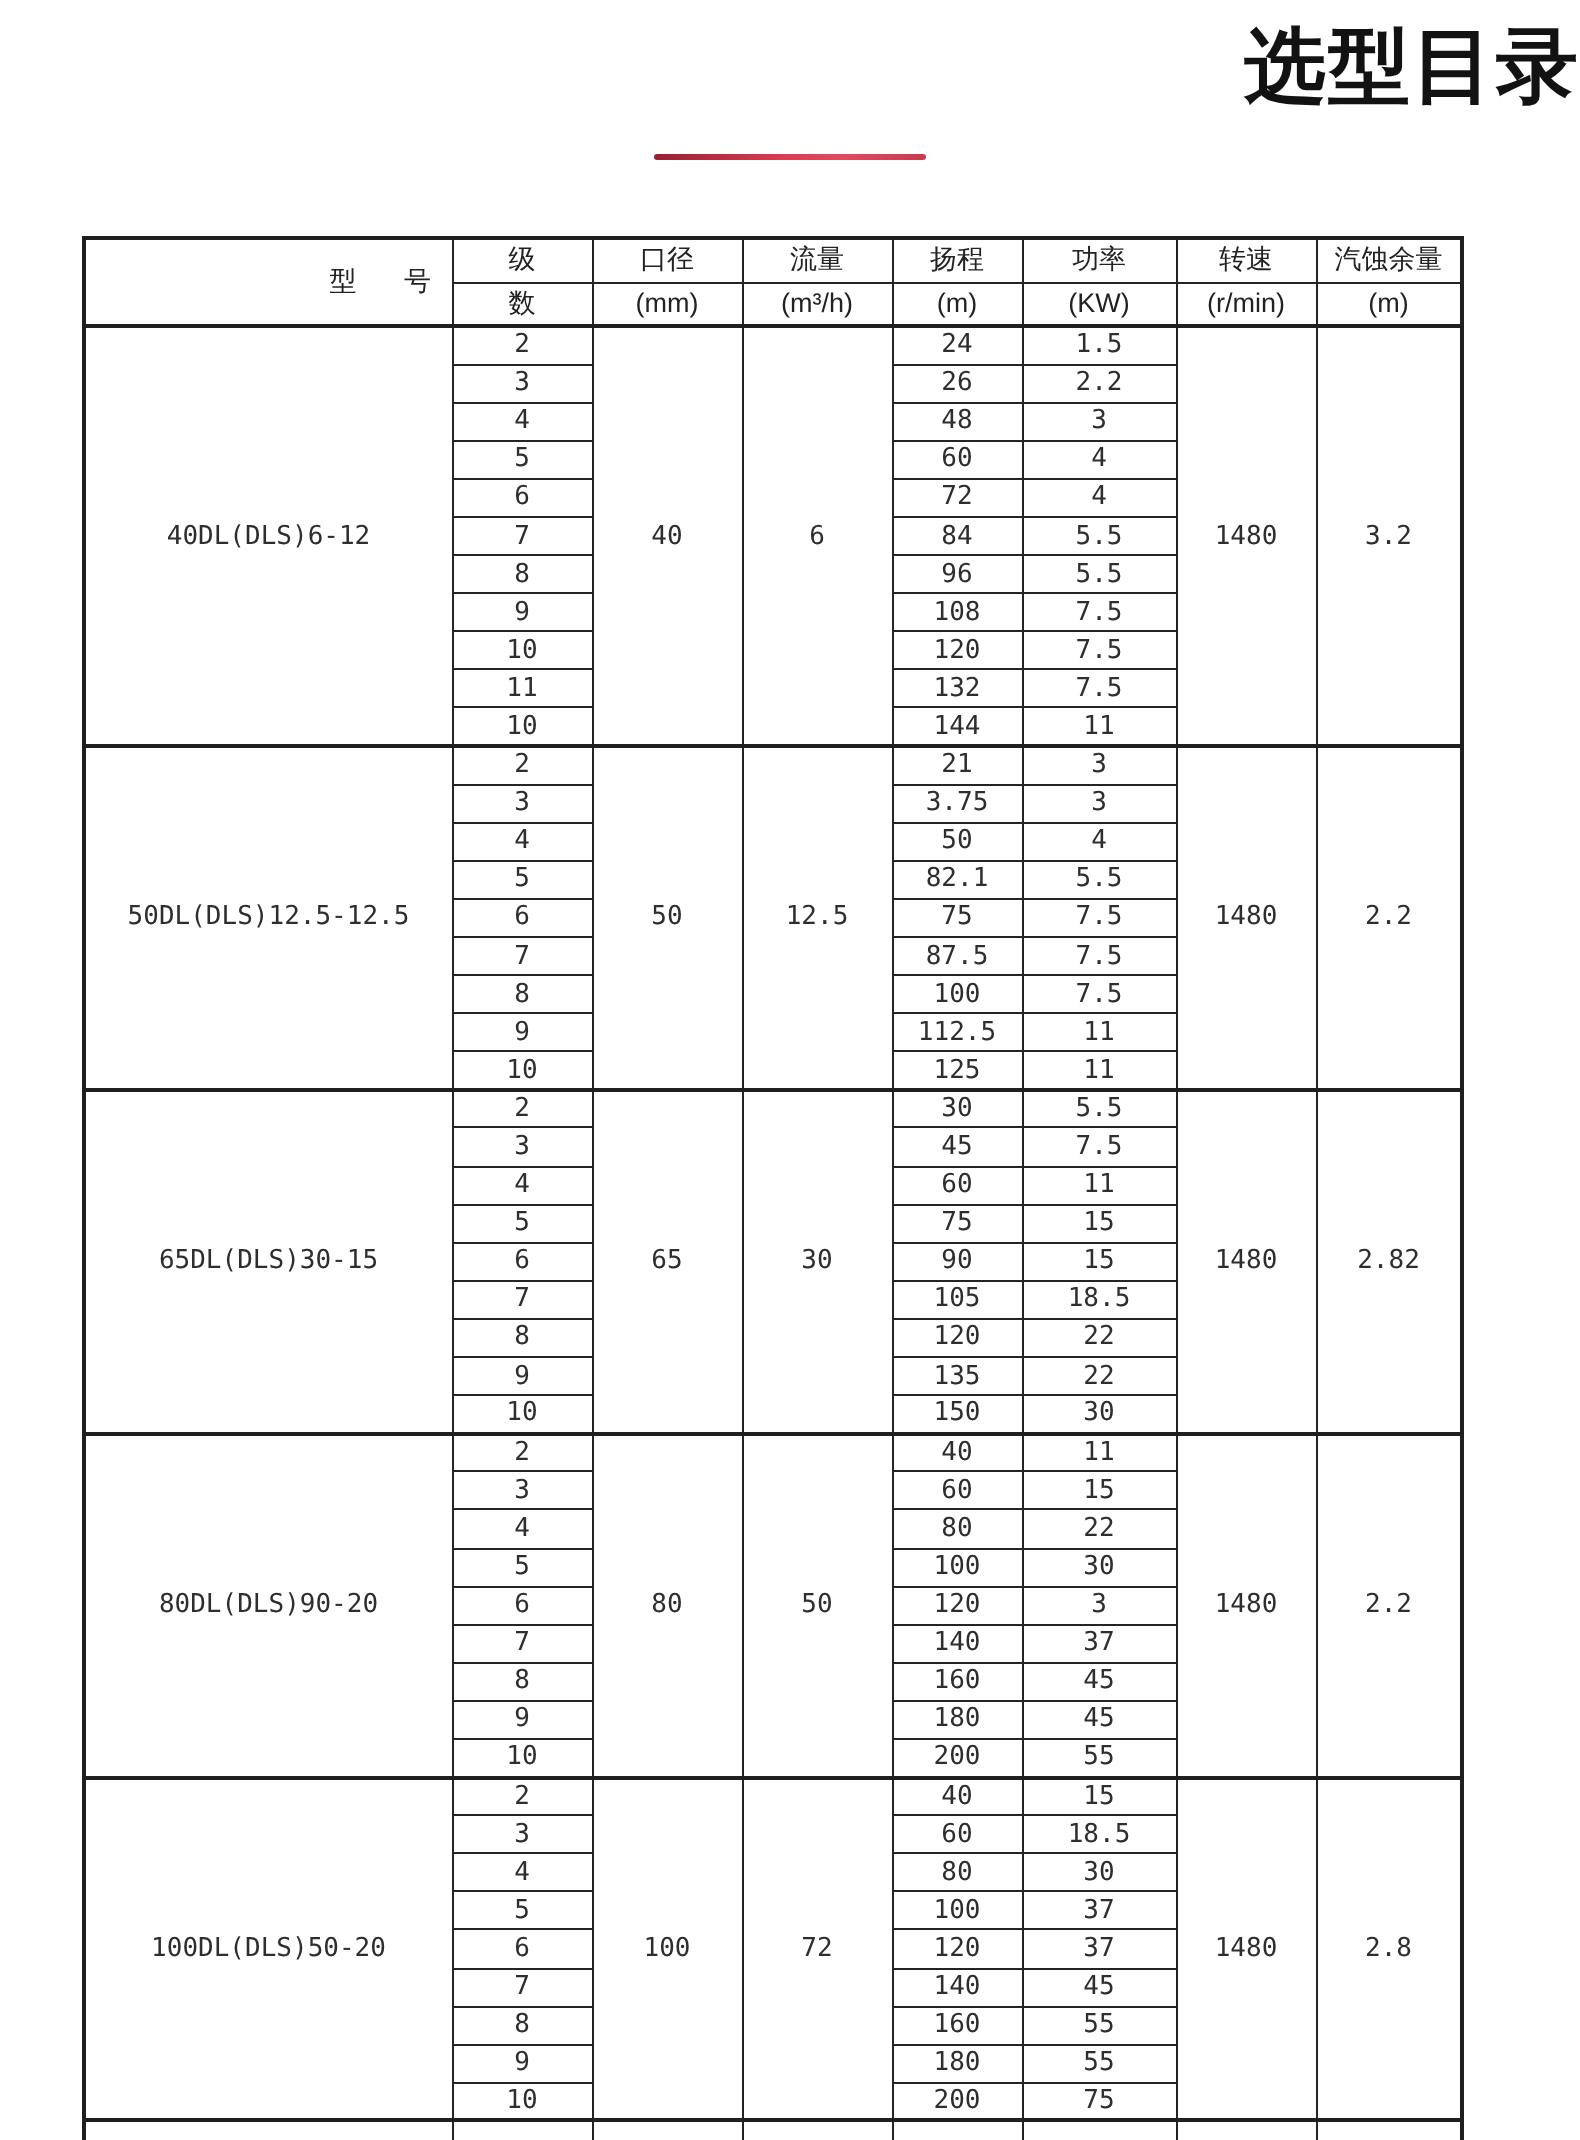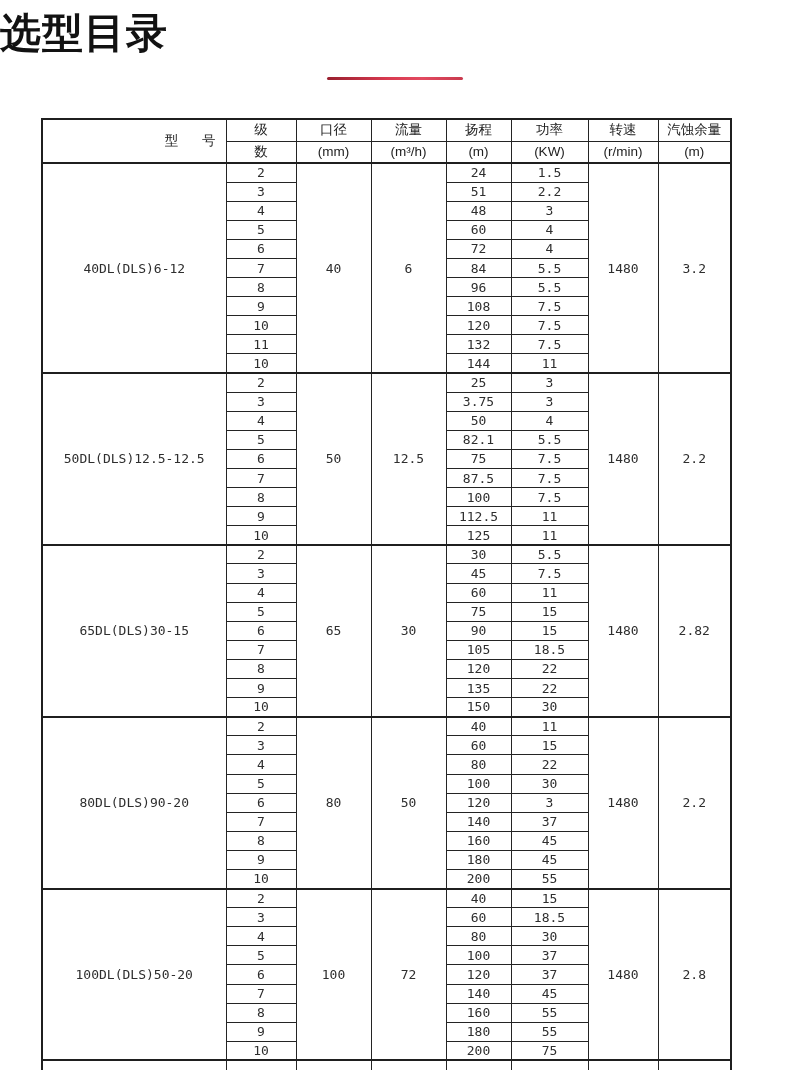--- a/index.html
+++ b/index.html
@@ -7,21 +7,21 @@
   body {
     width: 790px; height: 1070px; overflow: hidden;
     background: #ffffff;
     font-family: "Liberation Sans", "DejaVu Sans", sans-serif;
     color: #2b2b2b;
   }
   .page { position: relative; width: 790px; height: 1070px; overflow: hidden; }
 
   .title {
     position: absolute; top: 8px; left: 0; width: 100%;
-    margin: 0; text-align: left;
+    margin: 0; text-align: right;
     font-size: 41px; font-weight: 700; color: #121212;
     letter-spacing: 1px; line-height: 1.25;
   }
   .title-underline {
     position: absolute; top: 77px; left: 327px;
     width: 136px; height: 3px;
     background: linear-gradient(90deg, #99202f, #d93a50 45%, #e24a60 70%, #c93a4e);
     border-radius: 2px;
   }
 
@@ -97,21 +97,21 @@
           <td>2</td>
           <td rowspan="11">40</td>
           <td rowspan="11">6</td>
           <td>24</td>
           <td>1.5</td>
           <td rowspan="11">1480</td>
           <td rowspan="11">3.2</td>
         </tr>
         <tr>
           <td>3</td>
-          <td>51</td>
+          <td>26</td>
           <td>2.2</td>
         </tr>
         <tr>
           <td>4</td>
           <td>48</td>
           <td>3</td>
         </tr>
         <tr>
           <td>5</td>
           <td>60</td>
@@ -150,21 +150,21 @@
         <tr>
           <td>10</td>
           <td>144</td>
           <td>11</td>
         </tr>
         <tr class="block-start">
           <td rowspan="9" class="model-cell">50DL(DLS)12.5-12.5</td>
           <td>2</td>
           <td rowspan="9">50</td>
           <td rowspan="9">12.5</td>
-          <td>25</td>
+          <td>21</td>
           <td>3</td>
           <td rowspan="9">1480</td>
           <td rowspan="9">2.2</td>
         </tr>
         <tr>
           <td>3</td>
           <td>3.75</td>
           <td>3</td>
         </tr>
         <tr>

